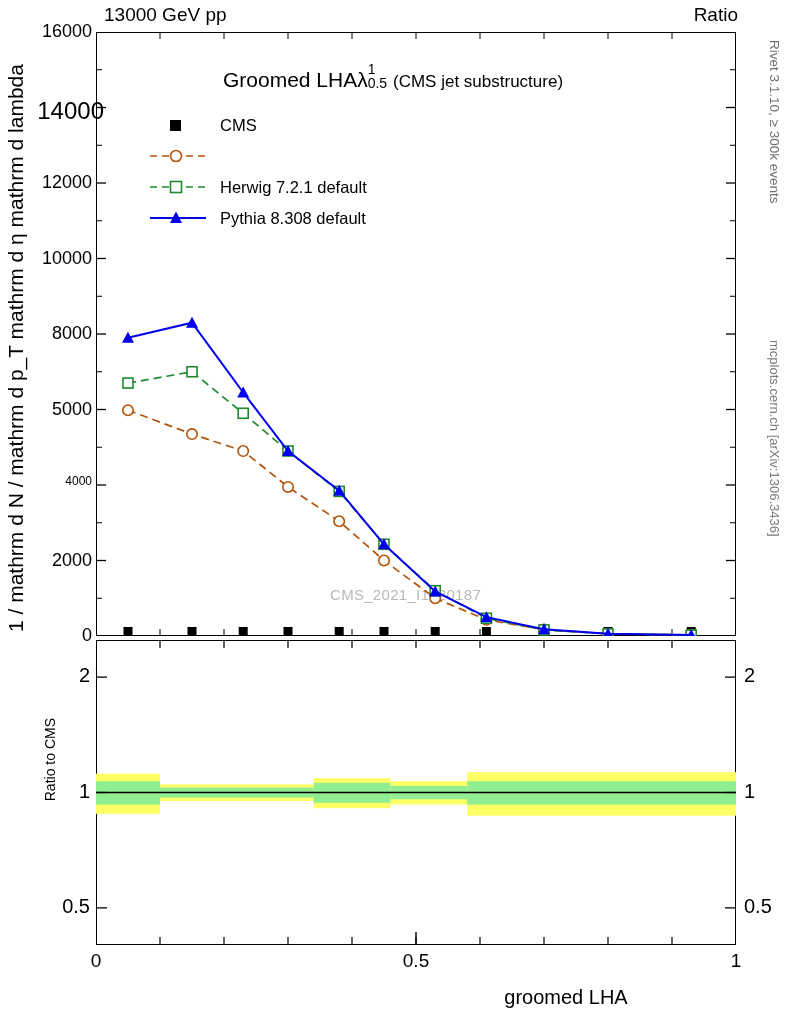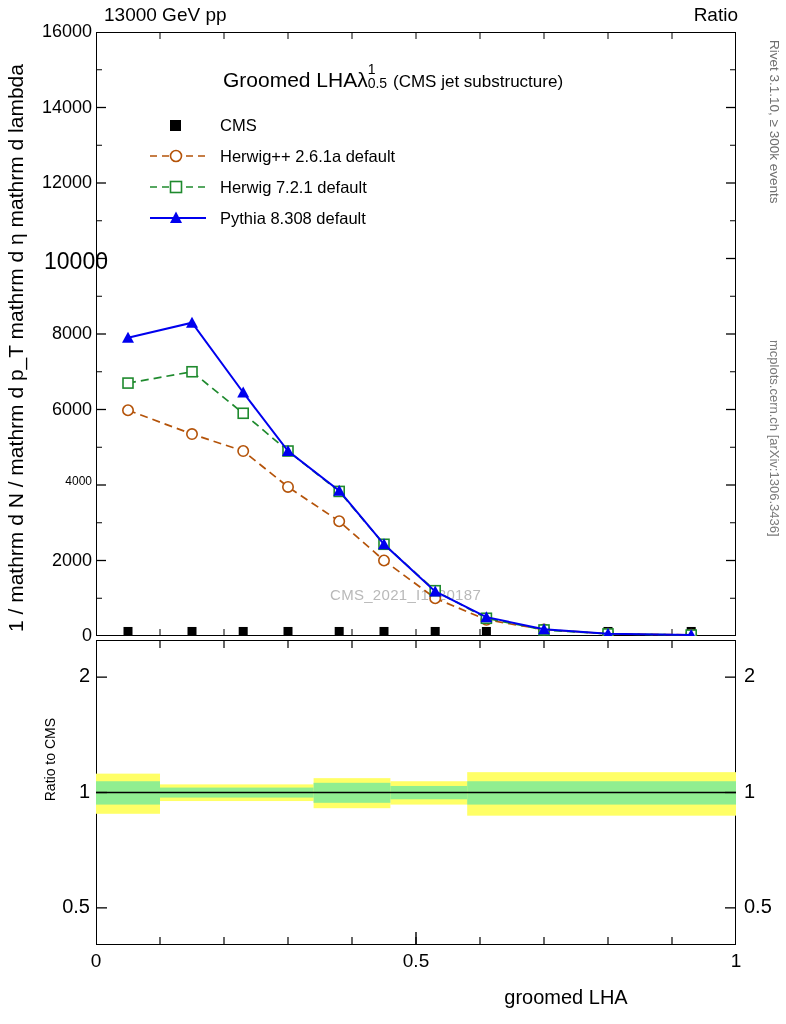--- a/index.html
+++ b/index.html
@@ -97,21 +97,20 @@
       </span>
       <span class="legtxt">CMS</span>
     </div>
     <div class="legrow">
       <span class="legsym">
         <svg width="62" height="20">
           <line x1="2" y1="10" x2="58" y2="10" stroke="#b45309" stroke-width="1.6" stroke-dasharray="7,5"></line>
           <circle cx="28" cy="10" r="5.5" fill="#fff" stroke="#b45309" stroke-width="1.6"></circle>
         </svg>
       </span>
-      <span class="legtxt">Herwig++ 2.6.1a default</span>
     </div>
     <div class="legrow">
       <span class="legsym">
         <svg width="62" height="20">
           <line x1="2" y1="10" x2="58" y2="10" stroke="#1f8a2e" stroke-width="1.6" stroke-dasharray="7,5"></line>
           <rect x="22.5" y="4.5" width="11" height="11" fill="#fff" stroke="#1f8a2e" stroke-width="1.6"></rect>
         </svg>
       </span>
       <span class="legtxt">Herwig 7.2.1 default</span>
     </div>
@@ -239,25 +238,25 @@
         <polygon points="448,591.205 454,602.205 442,602.205" fill="#0000ee"></polygon>
         <polygon points="512,595.735 518,606.735 506,606.735" fill="#0000ee"></polygon>
         <polygon points="595.2,596.943 601.2,607.943 589.2,607.943" fill="#0000ee"></polygon>
       </g>
     </svg>
 
   <div id="mainYTicks">
       <div class="ylab" style="left: 0px; right: auto; width: 92px; top: 625px; text-align: right; font-size: 18px;">0</div>
       <div class="ylab" style="left: 0px; right: auto; width: 92px; top: 549.5px; text-align: right; font-size: 18px;">2000</div>
       <div class="ylab" style="left: 0px; right: auto; width: 92px; top: 474px; text-align: right; font-size: 12px;">4000</div>
-      <div class="ylab" style="left: 0px; right: auto; width: 92px; top: 398.5px; text-align: right; font-size: 18px;">6000</div>
+      <div class="ylab" style="left: 0px; right: auto; width: 92px; top: 398.5px; text-align: right; font-size: 18px;">5000</div>
       <div class="ylab" style="left: 0px; right: auto; width: 92px; top: 323px; text-align: right; font-size: 18px;">8000</div>
-      <div class="ylab" style="left: 0px; right: auto; width: 92px; top: 247.5px; text-align: right; font-size: 23px; margin-left: 16px;">10000</div>
+      <div class="ylab" style="left: 0px; right: auto; width: 92px; top: 247.5px; text-align: right; font-size: 18px;">10000</div>
       <div class="ylab" style="left: 0px; right: auto; width: 92px; top: 172px; text-align: right; font-size: 18px;">12000</div>
-      <div class="ylab" style="left: 0px; right: auto; width: 92px; top: 96.5px; text-align: right; font-size: 18px;">14000</div>
+      <div class="ylab" style="left: 12px; right: auto; width: 92px; top: 96.5px; text-align: right; font-size: 24px;">14000</div>
       <div class="ylab" style="left: 0px; right: auto; width: 92px; top: 21px; text-align: right; font-size: 18px;">16000</div>
     </div>
 
   <div class="panel" id="ratioPanel"></div>
   <svg id="ratioSvg" width="640" height="305" style="position:absolute;left:96px;top:640px;">
       <rect x="0" y="133.63849250229936" width="64" height="40.13705736098888" fill="#ffff66"></rect>
       <rect x="64" y="144.37976067310015" width="153.60000000000002" height="16.657079351574254" fill="#ffff66"></rect>
       <rect x="217.60000000000002" y="138.1572829784276" width="76.80000000000001" height="30.03902182861438" fill="#ffff66"></rect>
       <rect x="294.40000000000003" y="141.23944313378274" width="76.79999999999995" height="23.338634568341575" fill="#ffff66"></rect>
       <rect x="371.2" y="132.1590881669992" width="268.8" height="43.518561163712064" fill="#ffff66"></rect>

